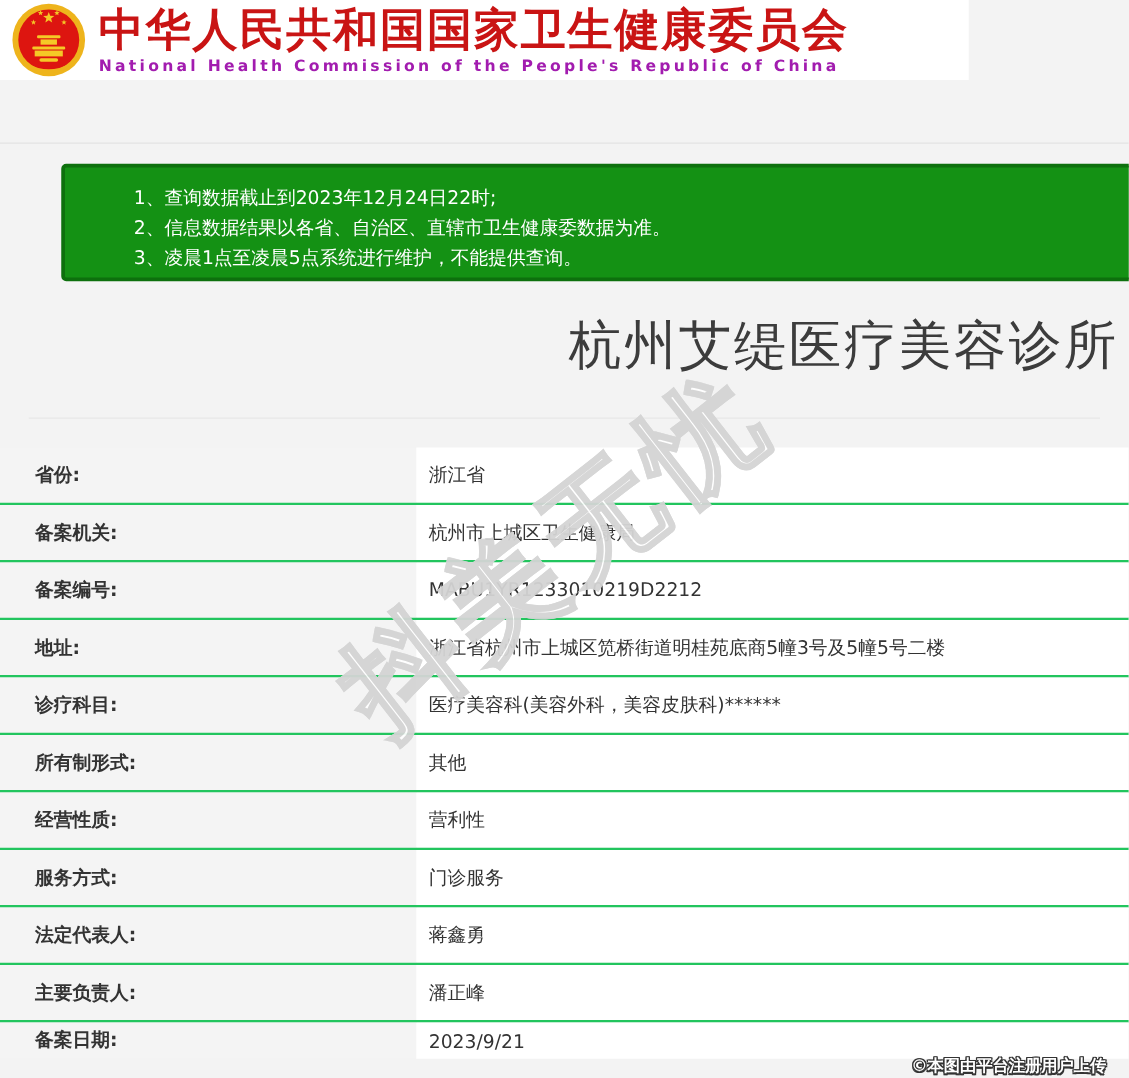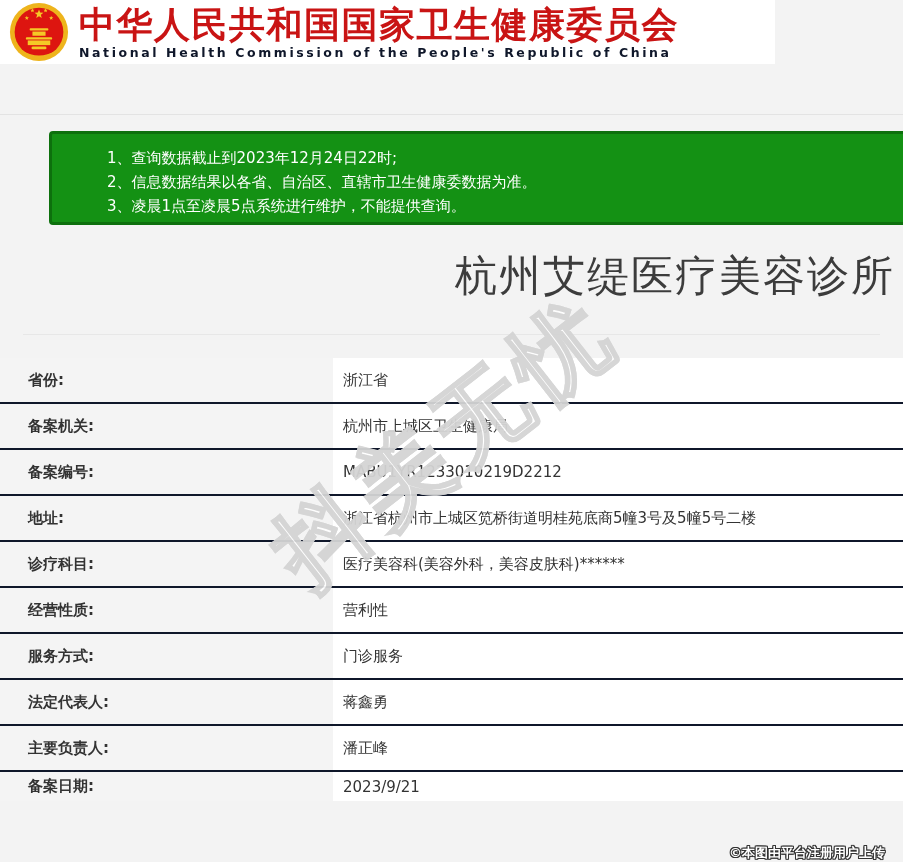--- a/index.html
+++ b/index.html
@@ -14,21 +14,21 @@
     position:absolute;top:0;left:0;width:775px;height:64px;
     background:#ffffff;display:flex;align-items:center;
   }
   .emblem{width:60px;height:60px;margin:2px 10px 2px 9px;flex:0 0 auto;}
   .h-text{display:flex;flex-direction:column;justify-content:center;}
   .h-cn{
     font-size:36px;font-weight:bold;color:#c91414;
     letter-spacing:1.5px;white-space:nowrap;line-height:40px;
   }
   .h-en{
-    font-size:12.5px;font-weight:bold;color:#0f172a;
+    font-size:12.5px;font-weight:bold;color:#a21caf;
     letter-spacing:2.6px;white-space:nowrap;margin-top:0;
   }
   .top-rule{
     position:absolute;top:114px;left:0;width:903px;height:1px;
     background:#e3e3e3;
   }
   
   .notice{
     position:absolute;left:23px;top:131px;width:880px;height:94px;
     box-sizing:border-box;
@@ -44,21 +44,21 @@
     font-size:42px;color:#3c3c3c;letter-spacing:2px;white-space:nowrap;
   }
   .mid-rule{
     position:absolute;top:334px;left:23px;width:857px;height:1px;
     background:#e7e7e7;
   }
   
   .info-table{position:absolute;top:358px;left:0;width:903px;}
   .row{
     display:flex;height:46px;box-sizing:border-box;
-    border-bottom:2px solid #0f172a;align-items:stretch;
+    border-bottom:2px solid #22c55e;align-items:stretch;
   }
   .row:last-child{border-bottom:none;height:29px;}
   .cell-label{
     width:333px;box-sizing:border-box;background:#f4f4f4;
     padding-left:28px;font-weight:bold;font-size:15px;color:#333;
     display:flex;align-items:center;
   }
   .cell-value{
     flex:1;background:#ffffff;padding-left:10px;
     font-size:15px;color:#333;display:flex;align-items:center;
@@ -134,20 +134,24 @@
   </div>
   <div class="row">
     <div class="cell-label">地址:</div>
     <div class="cell-value">浙江省杭州市上城区笕桥街道明桂苑底商5幢3号及5幢5号二楼</div>
   </div>
   <div class="row">
     <div class="cell-label">诊疗科目:</div>
     <div class="cell-value">医疗美容科(美容外科，美容皮肤科)******</div>
   </div>
   <div class="row">
+    <div class="cell-label">所有制形式:</div>
+    <div class="cell-value">其他</div>
+  </div>
+  <div class="row">
     <div class="cell-label">经营性质:</div>
     <div class="cell-value">营利性</div>
   </div>
   <div class="row">
     <div class="cell-label">服务方式:</div>
     <div class="cell-value">门诊服务</div>
   </div>
   <div class="row">
     <div class="cell-label">法定代表人:</div>
     <div class="cell-value">蒋鑫勇</div>

